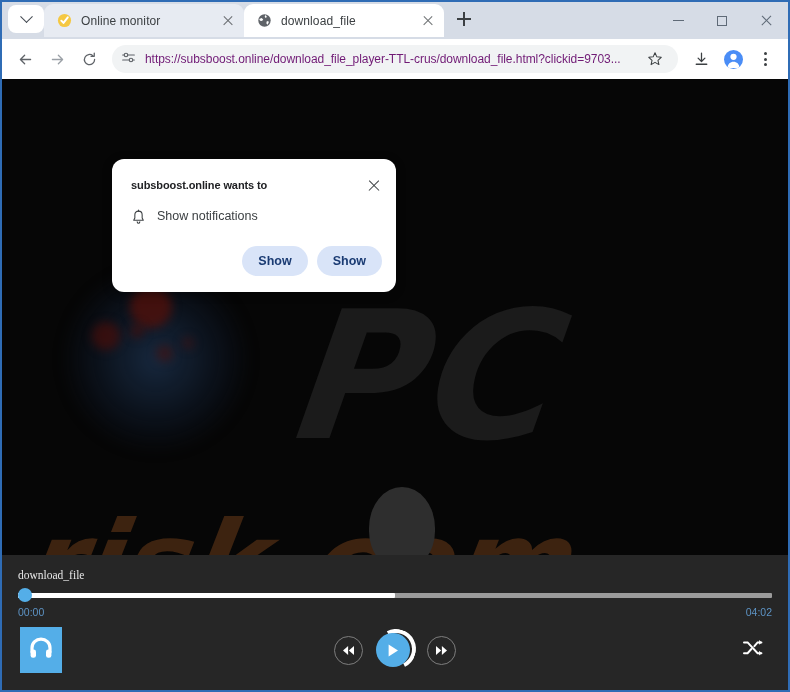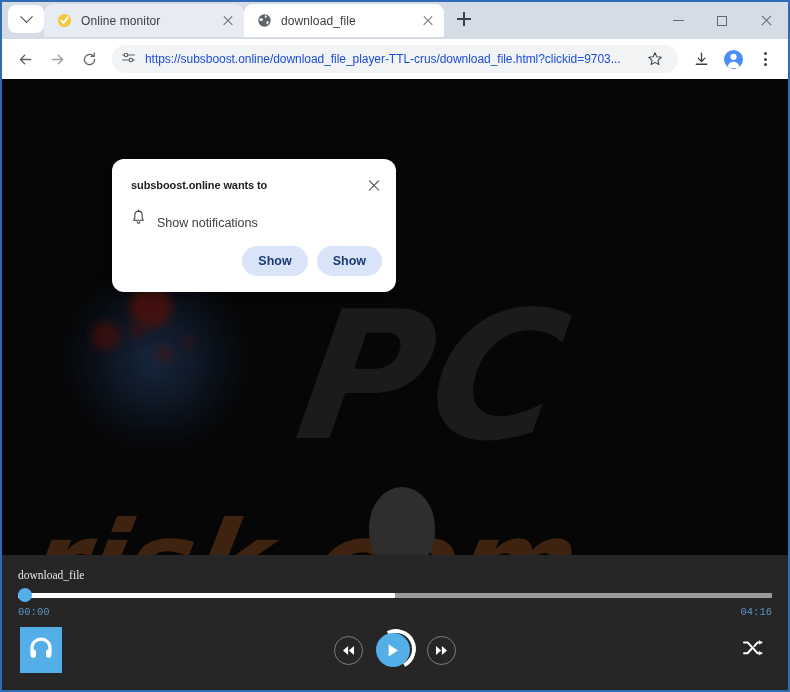--- a/index.html
+++ b/index.html
@@ -139,21 +139,21 @@
     border-radius: 14px;
     display: flex;
     align-items: center;
     padding: 0 10px 0 9px;
     margin: 0 6px;
     min-width: 0;
     gap: 9px;
   }
   .omnibox-url {
     font-size: 12px;
-    color: #1d4ed8;
+    color: #701a75;
     white-space: nowrap;
     overflow: hidden;
     text-overflow: clip;
     flex: 1 1 auto;
     letter-spacing: -0.05px;
   }
   .star-wrap {
     width: 26px; height: 26px;
     display: flex; align-items: center; justify-content: center;
     flex: 0 0 auto;
@@ -257,21 +257,21 @@
   }
   .notif-close::before, .notif-close::after {
     content: ""; position: absolute; left: 4px; top: 10.4px;
     width: 14px; height: 1.3px; background: #3c4043;
   }
   .notif-close::before { transform: rotate(45deg); }
   .notif-close::after  { transform: rotate(-45deg); }
   .notif-row {
     position: absolute;
     left: 19px; top: 50px;
-    display: flex; align-items: flex-end; gap: 11px;
+    display: flex; align-items: flex-start; gap: 11px;
   }
   .notif-perm {
     font-size: 12.5px;
     color: #3c4043;
   }
   .notif-actions {
     position: absolute;
     right: 14px; bottom: 16px;
     display: flex; gap: 9px;
   }
@@ -325,21 +325,21 @@
     left: 0px; top: -4px;
     width: 14px; height: 14px;
     border-radius: 50%;
     background: #54aee8;
   }
   .times {
     display: flex;
     justify-content: space-between;
     font-size: 10.5px;
     color: #5d93c4;
-    font-family: Liberation Mono, monospace;
+    font-family: Liberation Sans, sans-serif;
     margin-bottom: 7px;
   }
   .ctrl-row {
     position: relative;
     height: 56px;
   }
   .headphones-btn {
     position: absolute;
     left: 2px; top: 2px;
     width: 42px; height: 46px;
@@ -547,21 +547,21 @@
       <div class="track-title">download_file</div>
 
       <div class="seekbar">
         <div class="seek-buffer"></div>
         <div class="seek-played" style="width: 50%;"></div>
         <div class="seek-handle"></div>
       </div>
 
       <div class="times">
         <span>00:00</span>
-        <span>04:16</span>
+        <span>04:02</span>
       </div>
 
       <div class="ctrl-row">
 
         <div class="headphones-btn">
           <span>
             <svg width="26" height="26" viewBox="0 0 26 26">
               <path d="M4 17 V13 C4 8 8 4.2 13 4.2 C18 4.2 22 8 22 13 V17" fill="none" stroke="#ffffff" stroke-width="3.2" stroke-linecap="round"></path>
               <rect x="2.6" y="14.4" width="5.4" height="8.4" rx="2.4" fill="#ffffff"></rect>
               <rect x="18" y="14.4" width="5.4" height="8.4" rx="2.4" fill="#ffffff"></rect>

